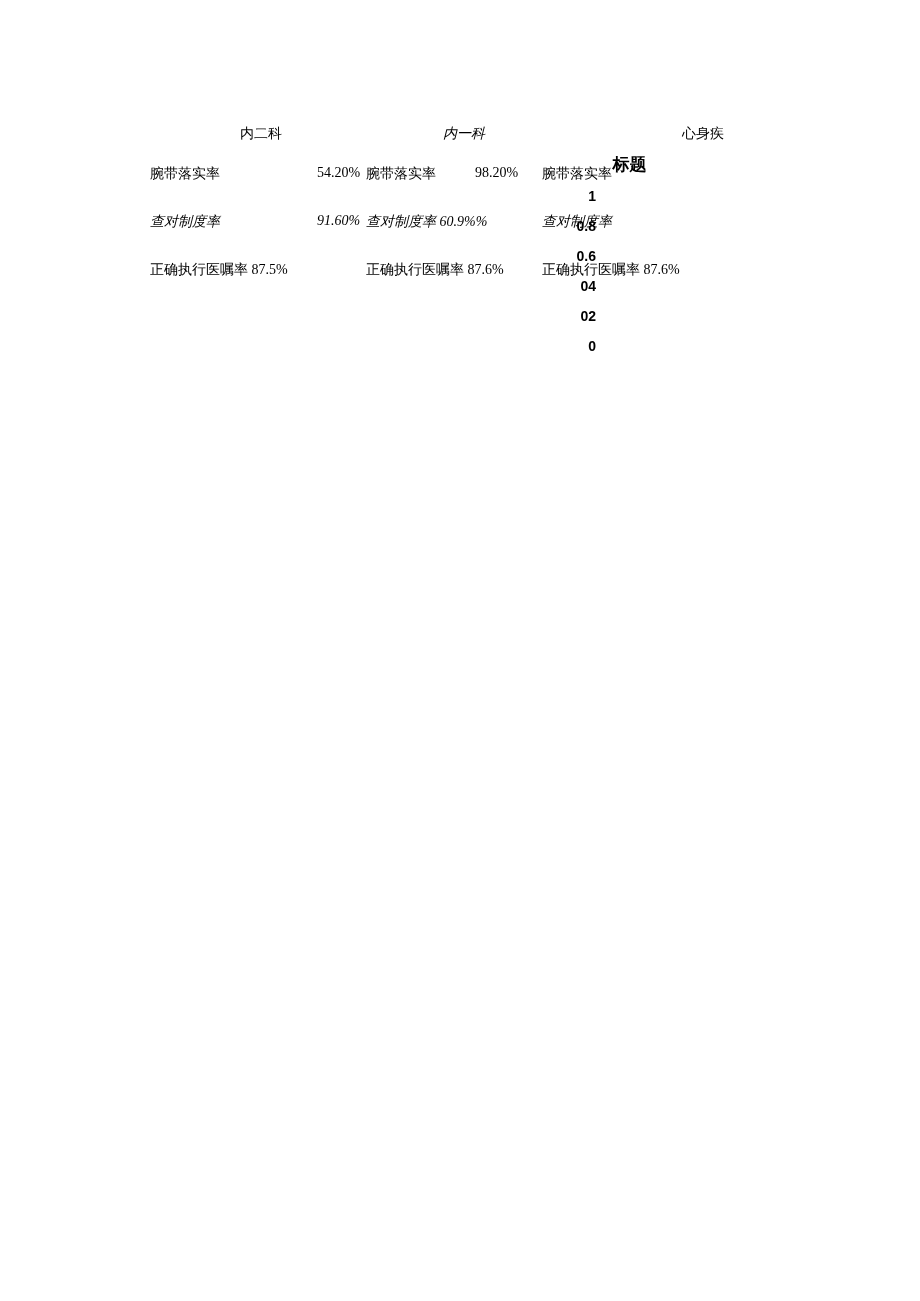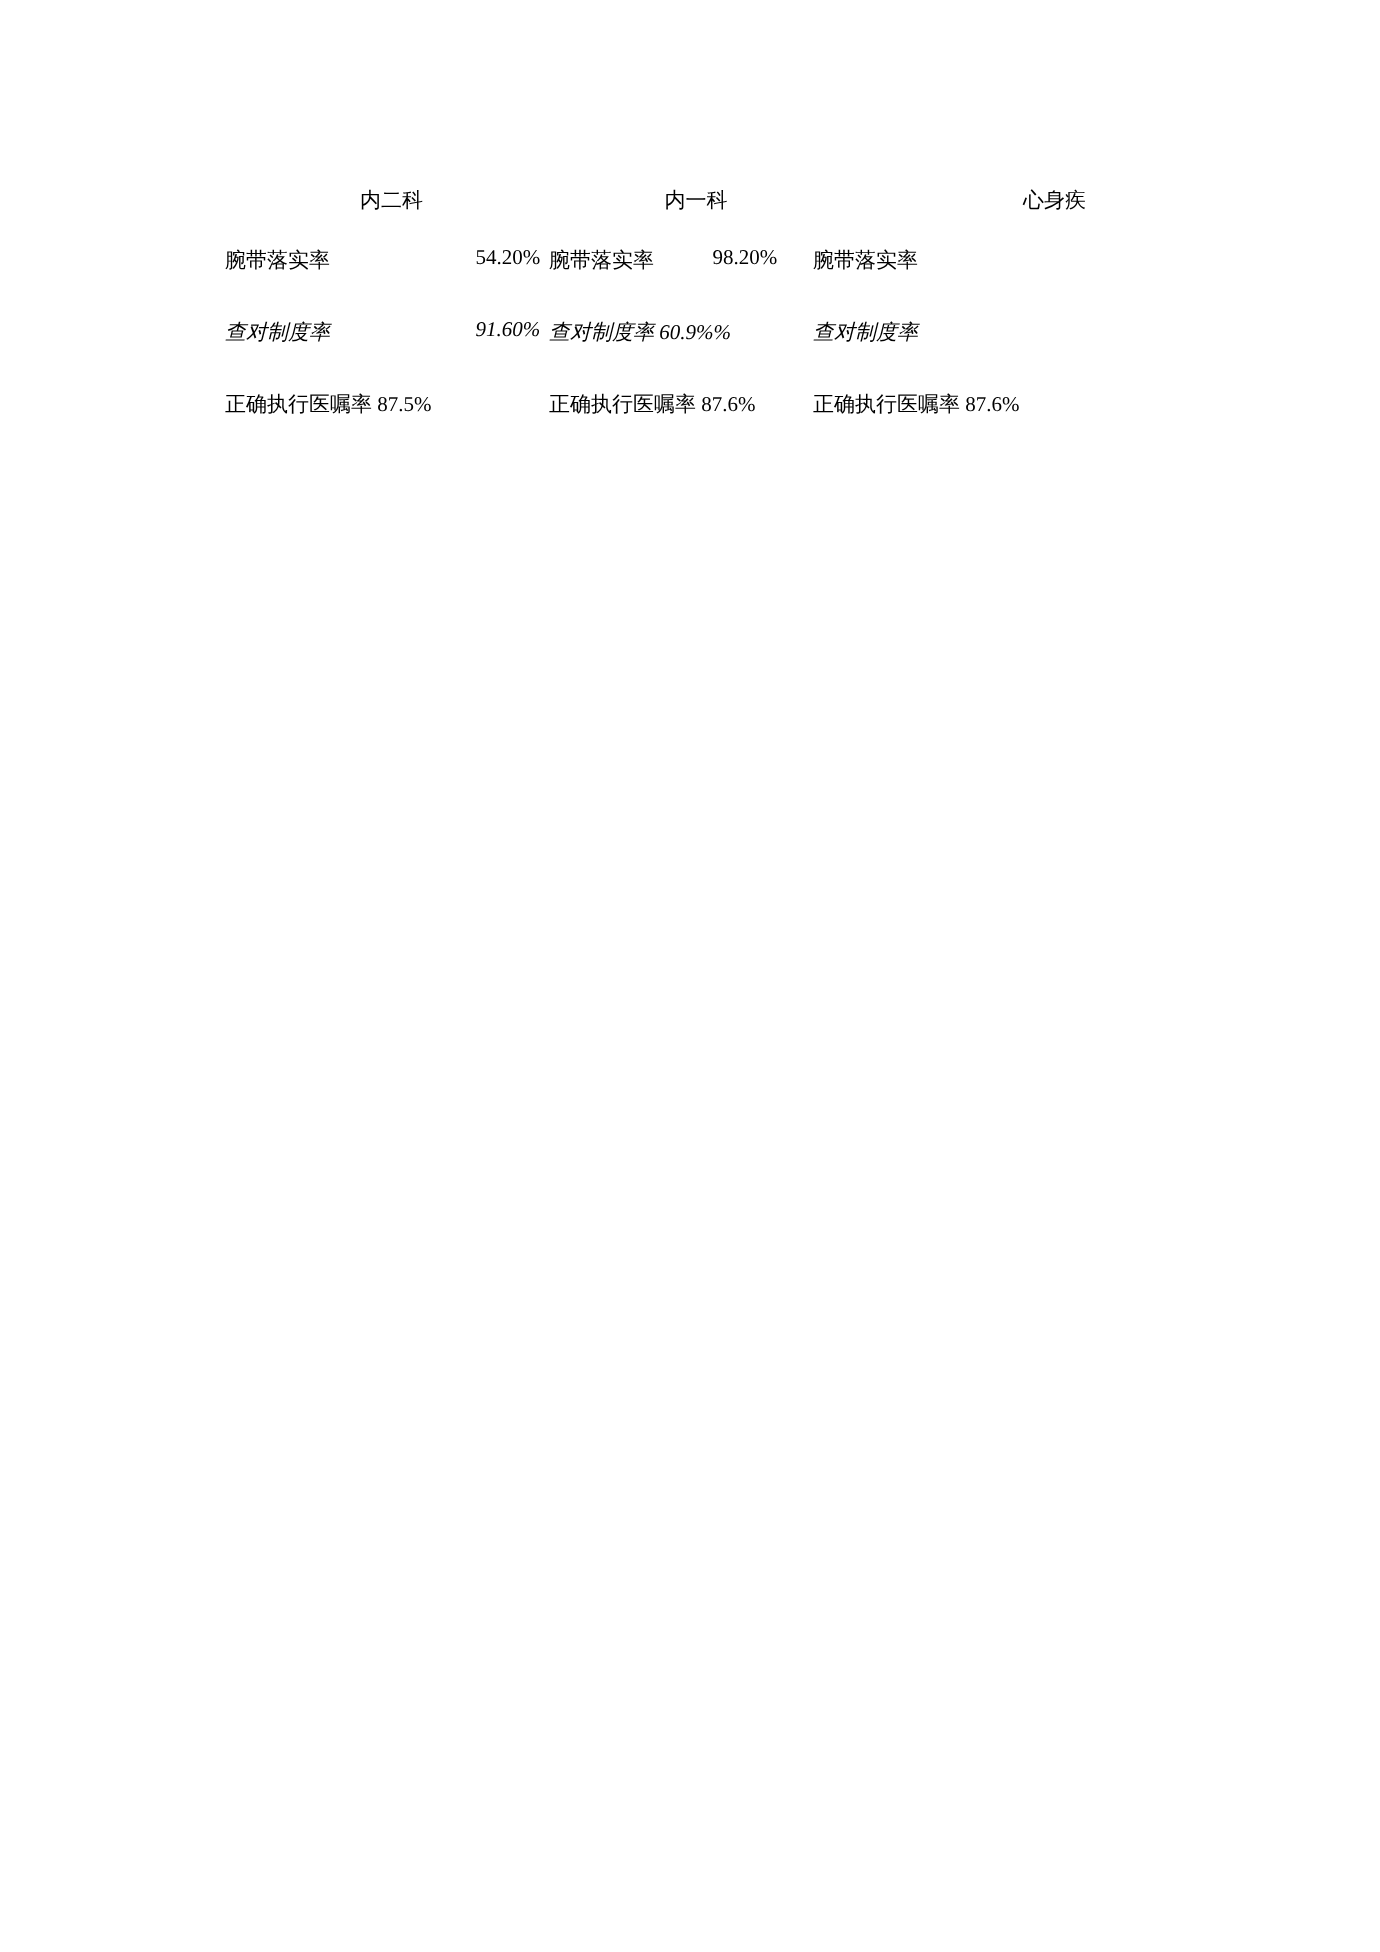--- a/index.html
+++ b/index.html
@@ -17,21 +17,21 @@
       top: 125px;
       left: 150px;
       right: 85px;
     }
     .header-row {
       position: relative;
       height: 20px;
       margin-bottom: 20px;
     }
     .header-dept1 { position: absolute; left: 90px; }
-    .header-dept2 { position: absolute; left: 293px; }
+    .header-dept2 { position: absolute; left: 293px; font-style: italic; }
     .header-dept3 { position: absolute; left: 532px; }
 
     .row1 {
       position: relative;
       height: 20px;
       margin-bottom: 28px;
     }
     .row1 .label1 { position: absolute; left: 0px; }
     .row1 .val1 { position: absolute; left: 167px; }
     .row1 .label2 { position: absolute; left: 216px; }
@@ -109,14 +109,25 @@
     <span class="label2">查对制度率 60.9%%</span>
     <span class="label3">查对制度率</span>
   </div>
 
   <div class="row3">
     <span class="label1">正确执行医嘱率 87.5%</span>
     <span class="label2">正确执行医嘱率 87.6%</span>
     <span class="label3">正确执行医嘱率 87.6%</span>
   </div>
 
+  <div class="chart-area">
+    <div class="chart-title">标题</div>
+    <div class="chart-ticks">
+      <div class="chart-tick">1</div>
+      <div class="chart-tick">0.8</div>
+      <div class="chart-tick">0.6</div>
+      <div class="chart-tick">04</div>
+      <div class="chart-tick">02</div>
+      <div class="chart-tick">0</div>
+    </div>
+  </div>
 
 </div>
 
 </body></html>

